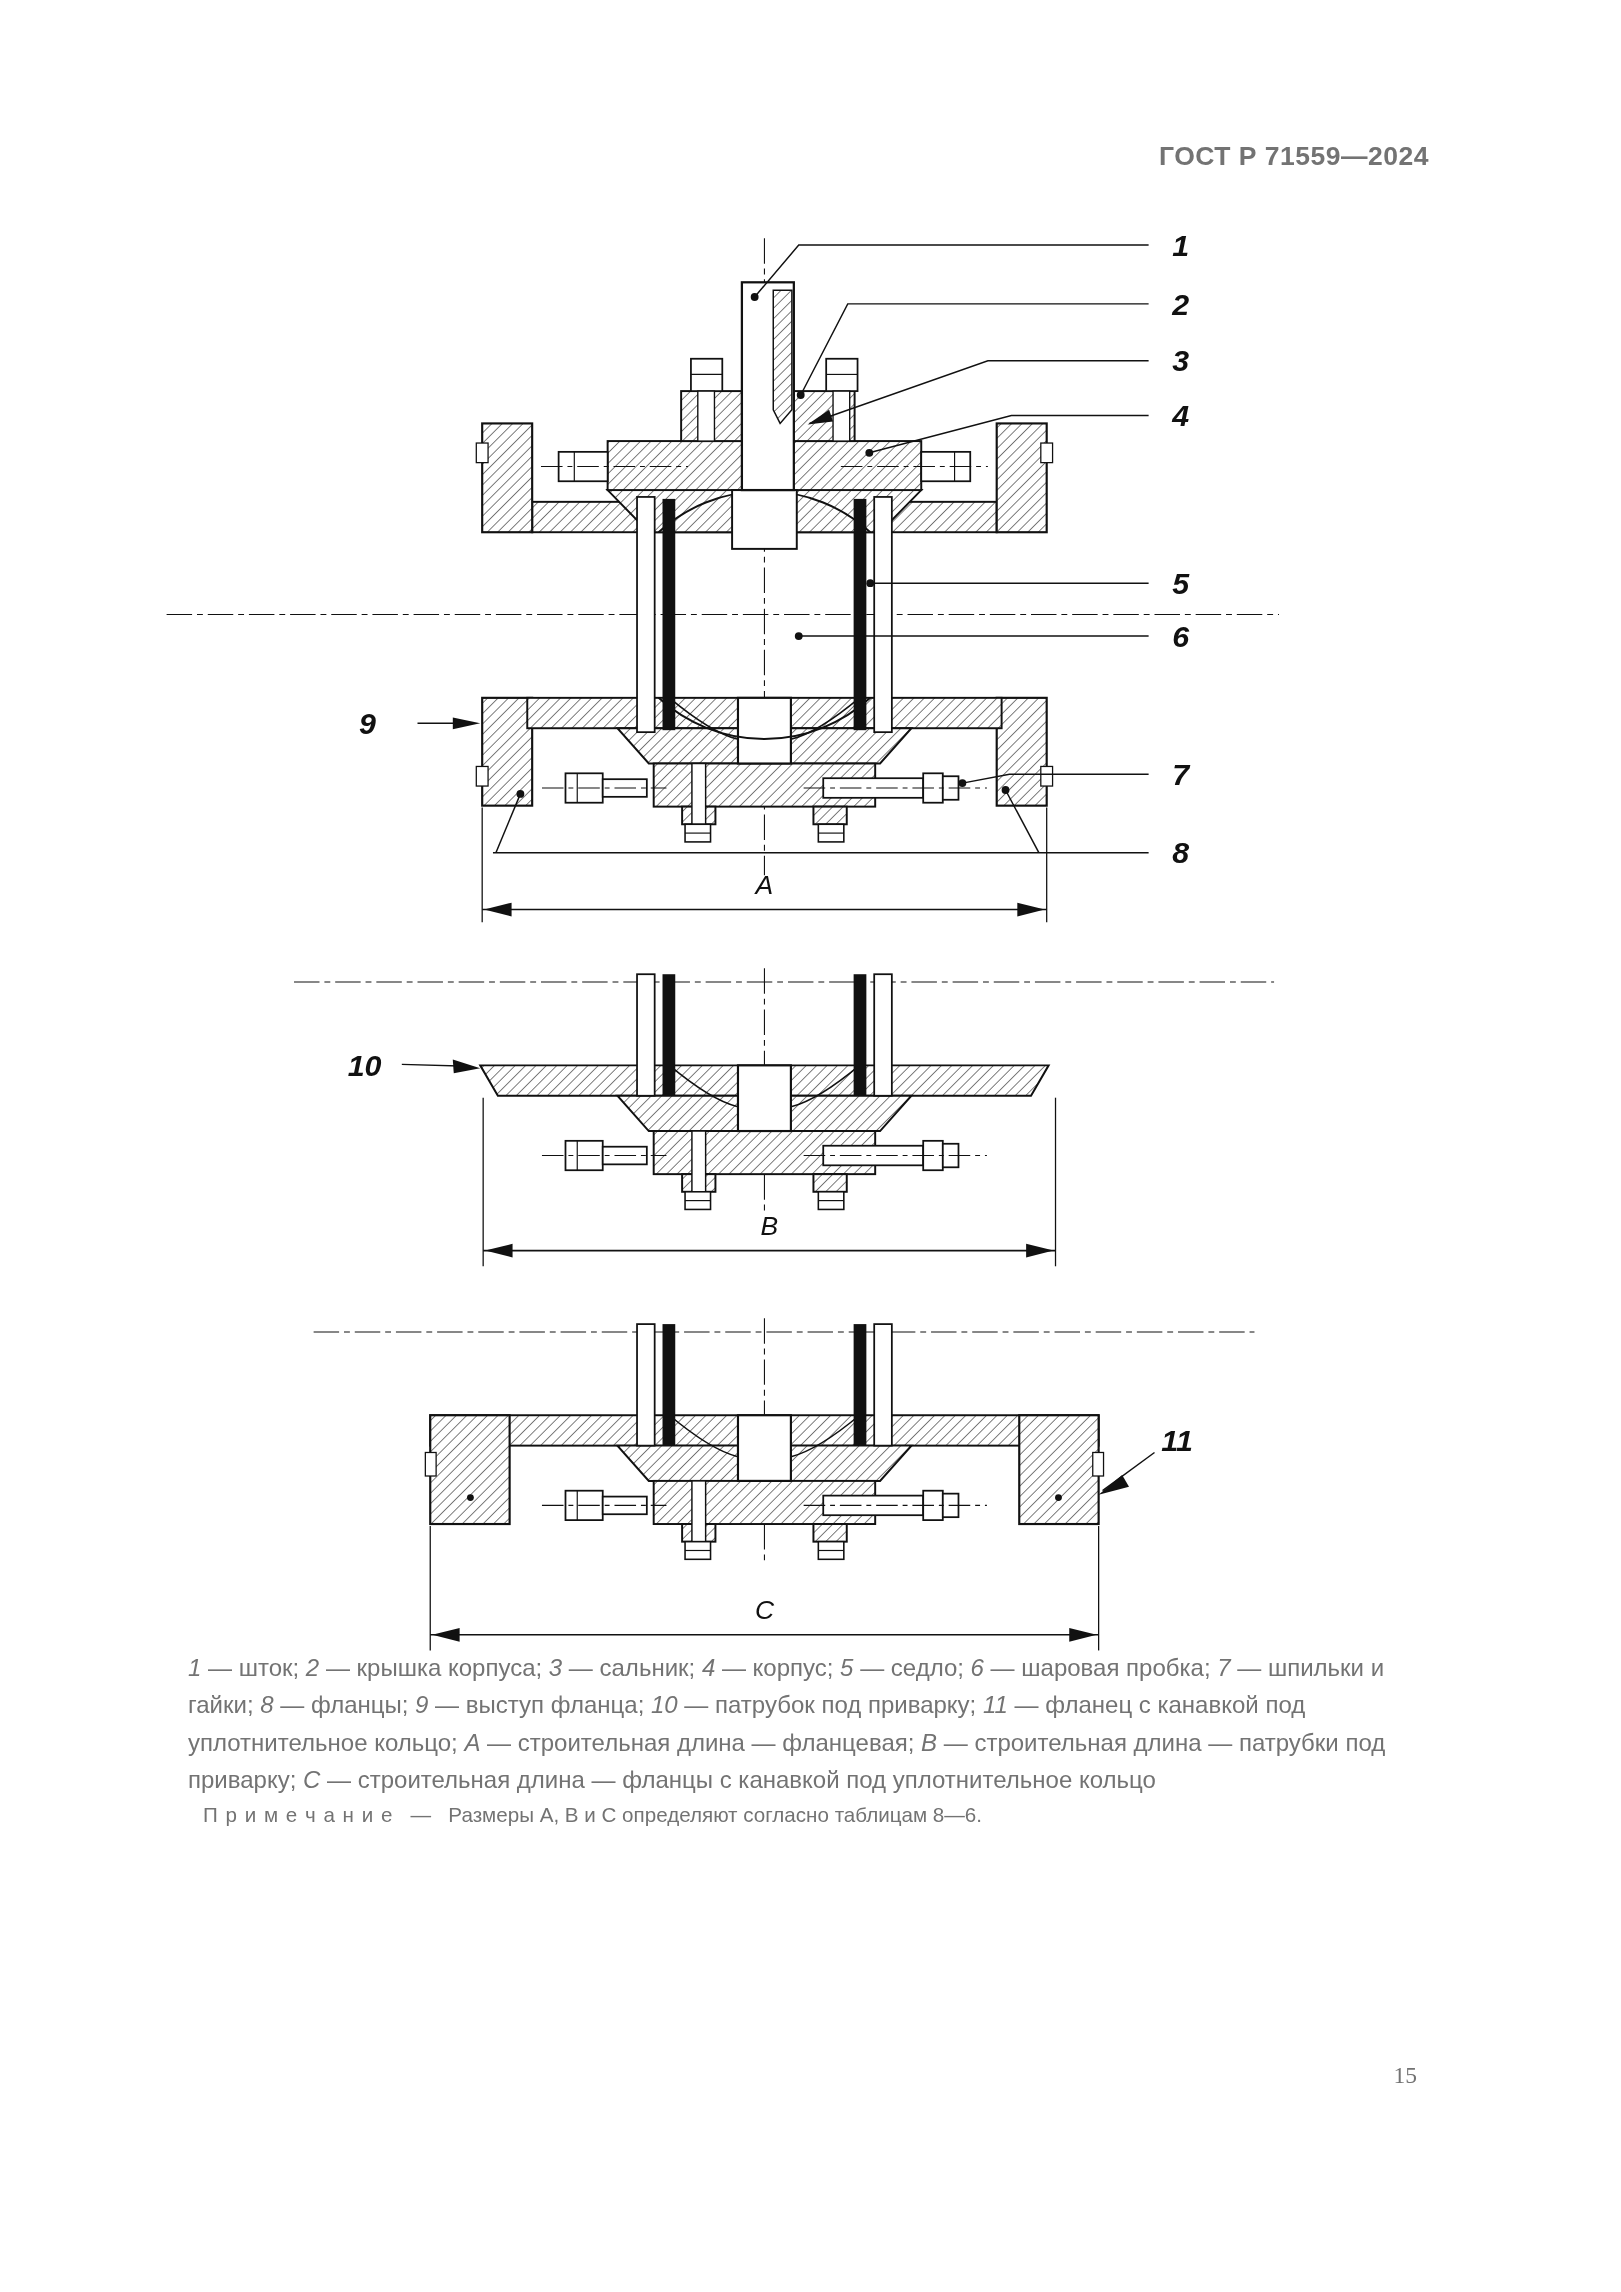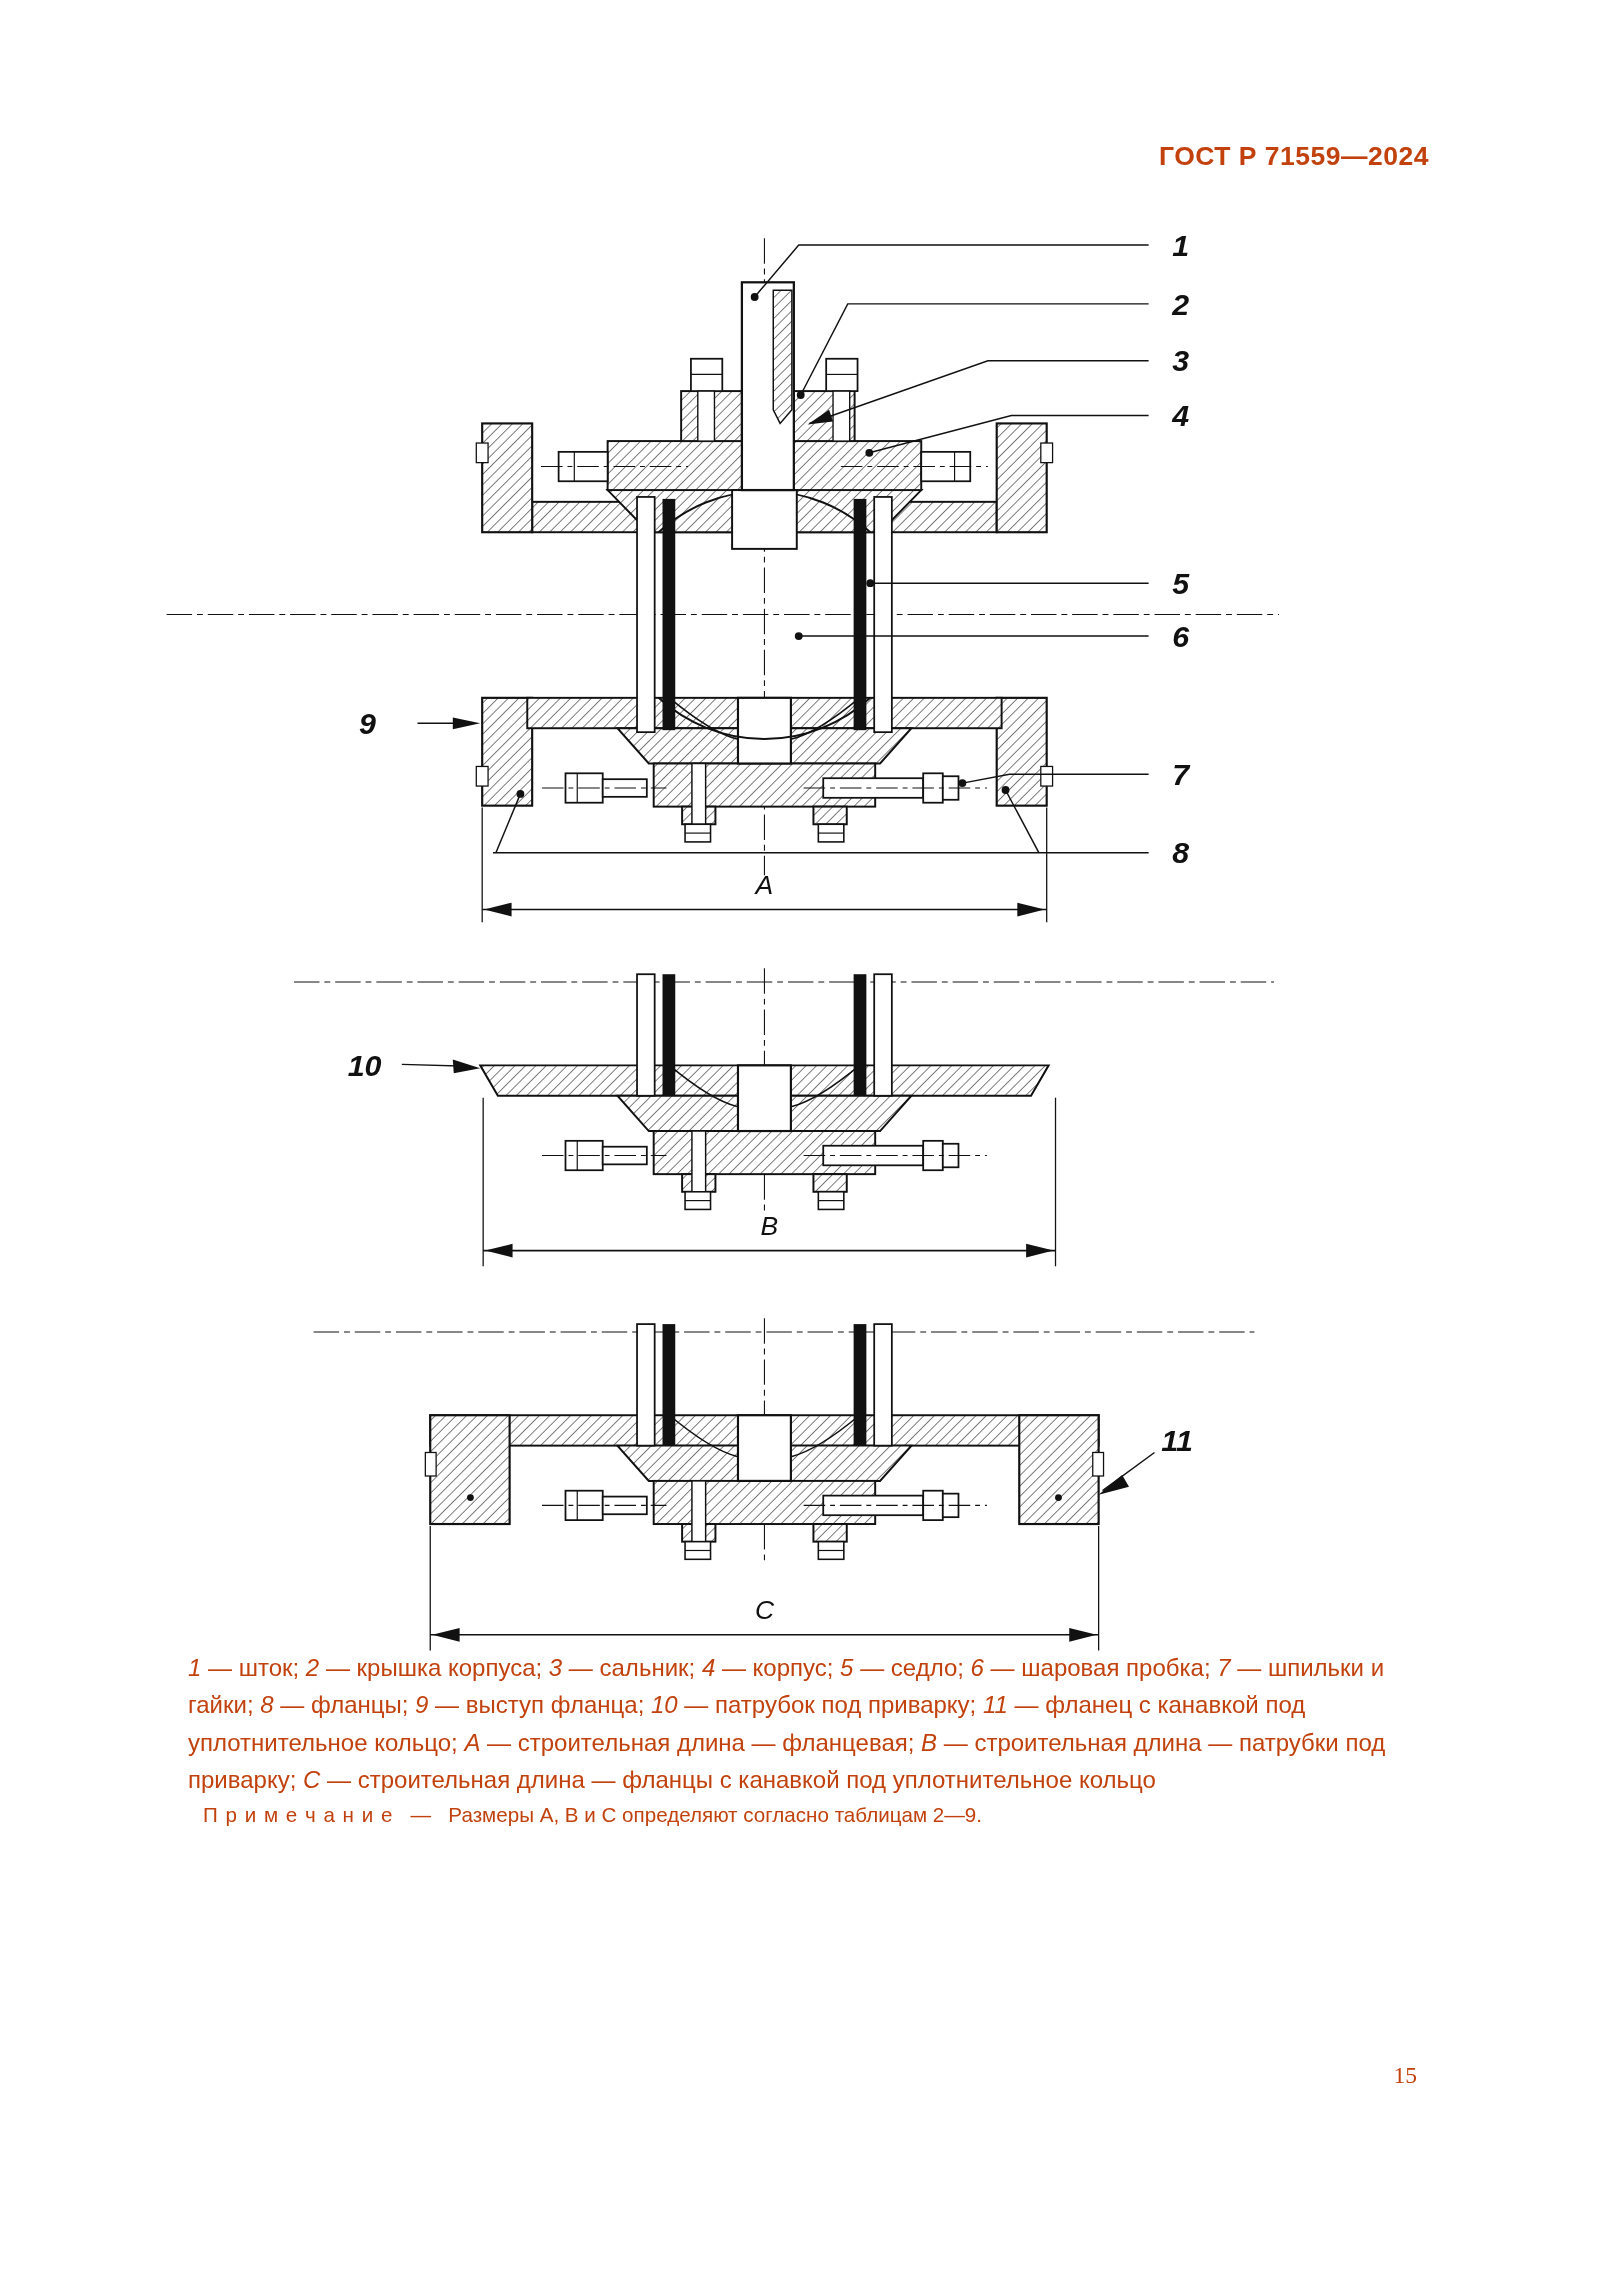--- a/index.html
+++ b/index.html
@@ -1,21 +1,21 @@
 <!DOCTYPE html>
 <html><head>
 <meta charset="utf-8">
 <style>
   html,body{margin:0;padding:0;background:#e8e8e8;}
   .page{
     position:relative;
     width:1621px;height:2293px;
     background:#ffffff;
     font-family:"Liberation Sans", sans-serif;
-    color:#c2410c;
+    color:#737373;
     overflow:hidden;
     margin:0 auto;
   }
   .hdr{
     position:absolute;top:141px;right:192px;
     font-size:26.5px;font-weight:bold;letter-spacing:0.5px;
   }
   .drawing{position:absolute;left:0;top:0;}
   svg text{font-family:"Liberation Sans", sans-serif;}
   .callout{font-size:31px;font-style:italic;font-weight:600;fill:#111;}
@@ -228,19 +228,19 @@
       <text x="372" y="1098" text-anchor="middle" class="callout">10</text>
       <text x="1185" y="1480" class="callout">11</text>
     </g>
   </svg>
 
   <div class="legend"><span><i>1</i> — шток; </span><span><i>2</i> — крышка корпуса; </span><span><i>3</i> — сальник; </span><span><i>4</i> — корпус; </span><span><i>5</i> — седло; </span><span><i>6</i> — шаровая пробка; </span><span><i>7</i> — шпильки и гайки; </span><span><i>8</i> — фланцы; </span><span><i>9</i> — выступ фланца; </span><span><i>10</i> — патрубок под приварку; </span><span><i>11</i> — фланец с канавкой под уплотнительное кольцо; </span><span><i>А</i> — строительная длина — фланцевая; </span><span><i>В</i> — строительная длина — патрубки под приварку; </span><span><i>С</i> — строительная длина — фланцы с канавкой под уплотнительное кольцо</span></div>
 
   <div class="note">
     <span class="nlabel">П р и м е ч а н и е</span>
     <span>&nbsp;&nbsp;</span><span>—</span><span>&nbsp;&nbsp;</span>
-    <span>Размеры А, В и С определяют согласно таблицам 2—9.</span>
+    <span>Размеры А, В и С определяют согласно таблицам 8—6.</span>
   </div>
 
 
   <div class="pagenum">15</div>
 </div>
 
 
 </body></html>

